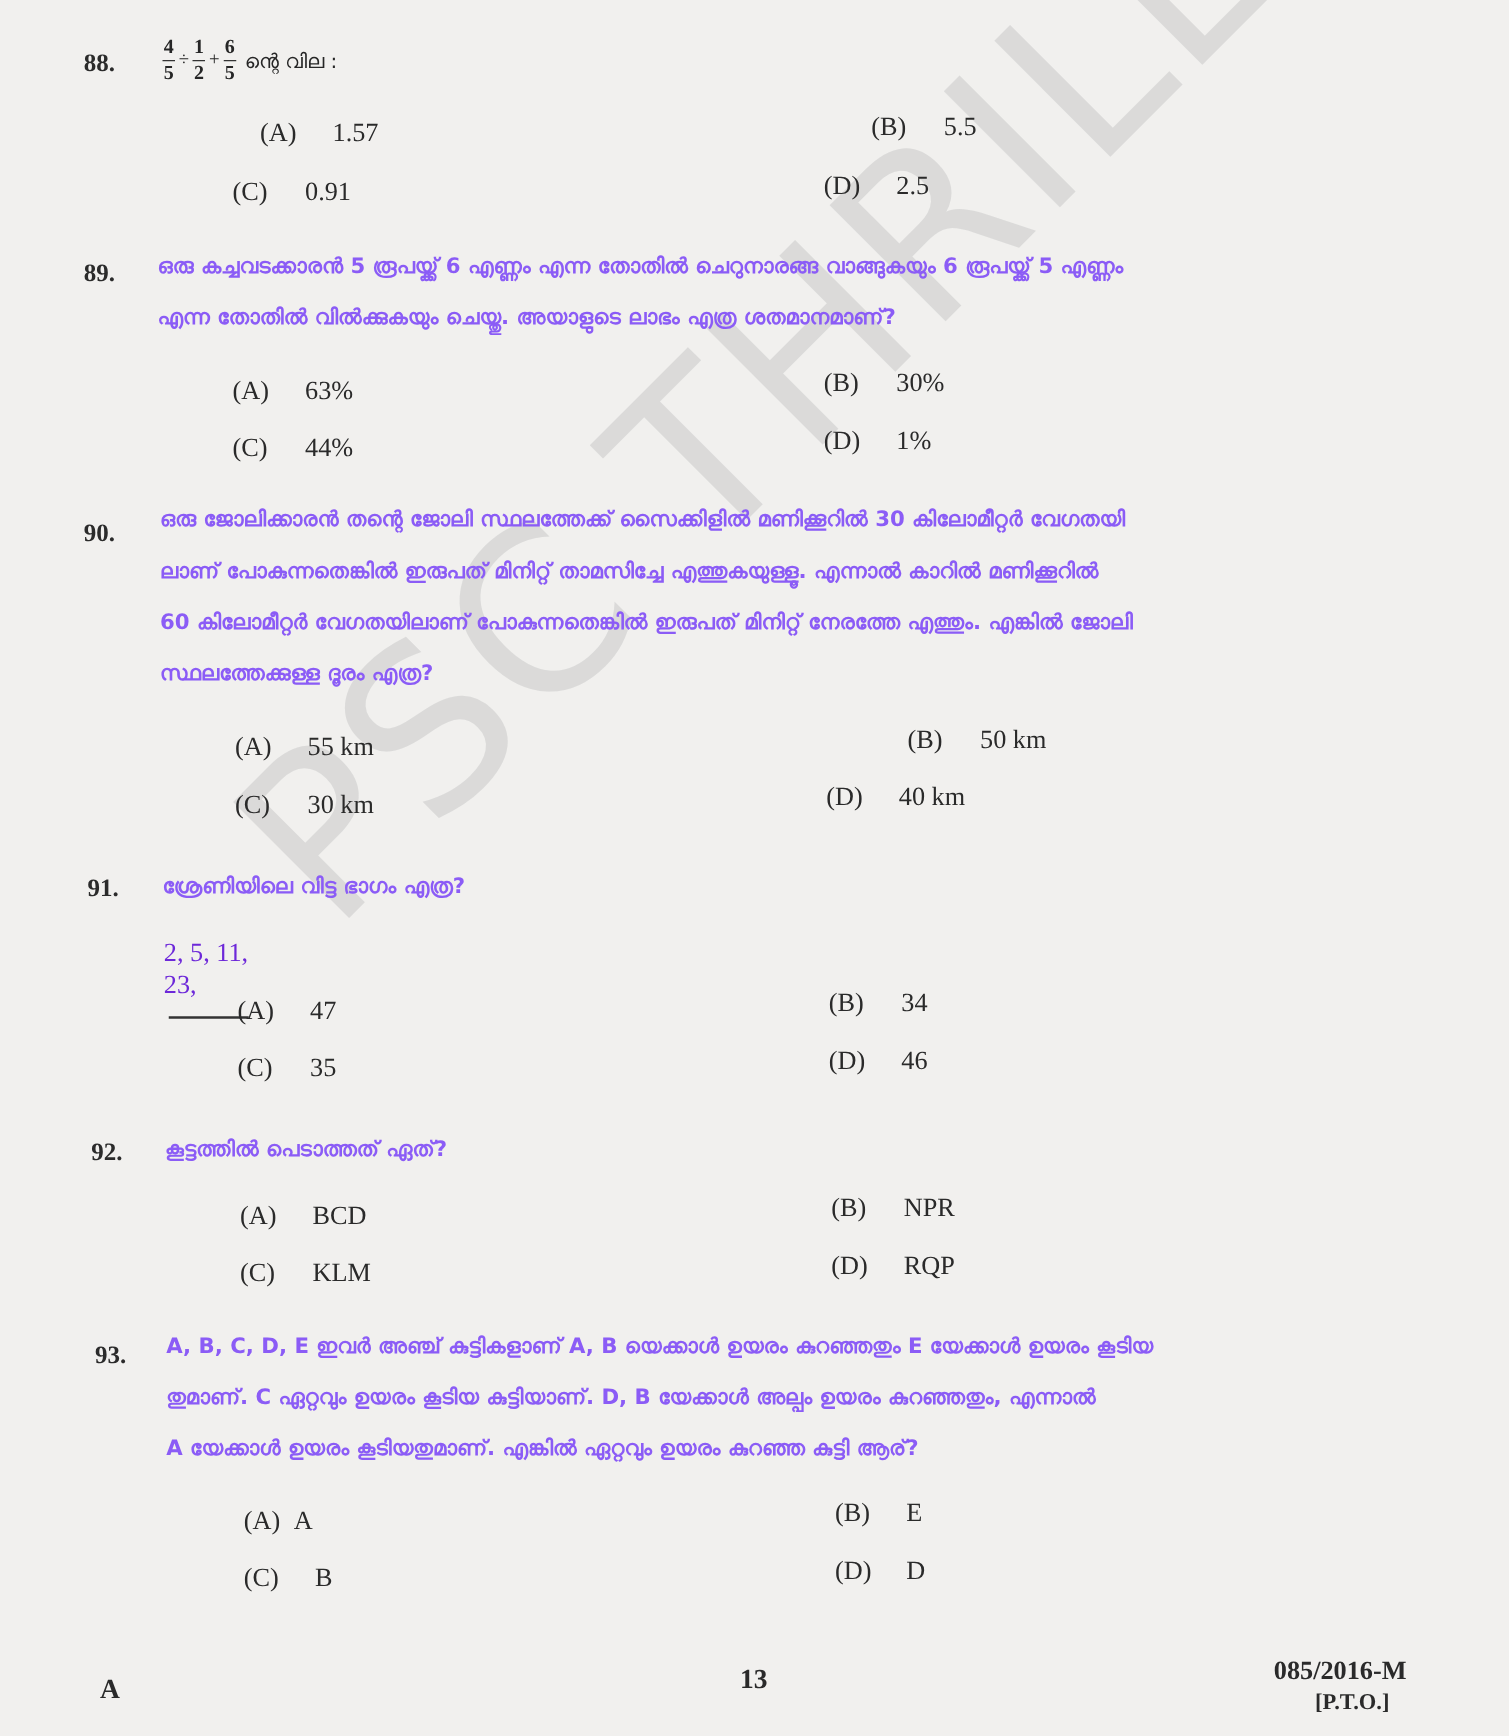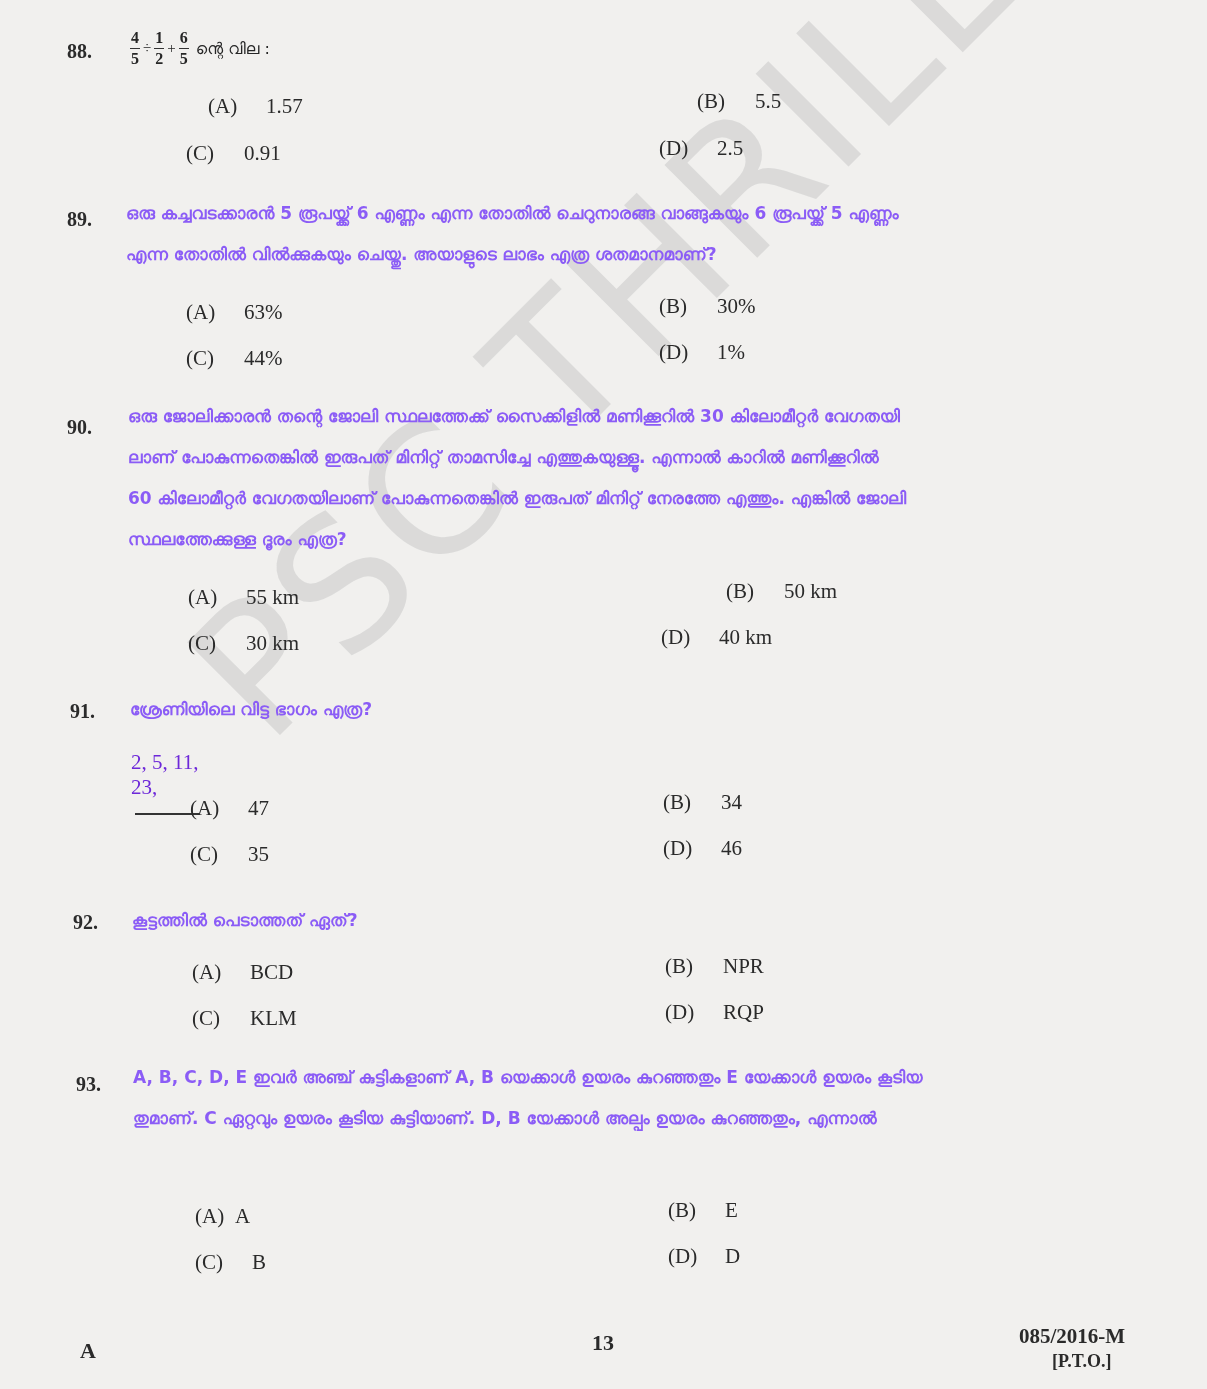--- a/index.html
+++ b/index.html
@@ -175,20 +175,21 @@
     <span class="opt" style="left:665px;top:954px;"><span class="lbl">(B)</span><span>NPR</span></span>
     <span class="opt" style="left:192px;top:1006px;"><span class="lbl">(C)</span><span>KLM</span></span>
     <span class="opt" style="left:665px;top:1000px;"><span class="lbl">(D)</span><span>RQP</span></span>
   </div>
 
   <div class="q" style="left:0;top:0;">
     <span class="qnum" style="left:76px;top:1073px;">93.</span>
     <div class="qtext" style="left:133px;top:1057px;">
       <span class="qline">A, B, C, D, E ഇവർ അഞ്ച് കുട്ടികളാണ്  A, B യെക്കാൾ ഉയരം കുറഞ്ഞതും E യേക്കാൾ ഉയരം കൂടിയ</span>
       <span class="qline">തുമാണ്. C ഏറ്റവും ഉയരം കൂടിയ കുട്ടിയാണ്. D, B യേക്കാൾ അല്പം ഉയരം കുറഞ്ഞതും, എന്നാൽ</span>
+      <span class="qline">A യേക്കാൾ ഉയരം കൂടിയതുമാണ്. എങ്കിൽ ഏറ്റവും ഉയരം കുറഞ്ഞ കുട്ടി ആര്?</span>
     </div>
     <span class="opt" style="left:195px;top:1204px;"><span class="lbl" style="width:40px;">(A)</span><span>A</span></span>
     <span class="opt" style="left:668px;top:1198px;"><span class="lbl" style="width:57px;">(B)</span><span>E</span></span>
     <span class="opt" style="left:195px;top:1250px;"><span class="lbl" style="width:57px;">(C)</span><span>B</span></span>
     <span class="opt" style="left:668px;top:1244px;"><span class="lbl" style="width:57px;">(D)</span><span>D</span></span>
   </div>
 
   <div>
     <span class="footer-left" style="left:80px;top:1338px;font-size:22px;">A</span>
     <span class="footer-center" style="left:592px;top:1330px;font-size:22px;">13</span>

